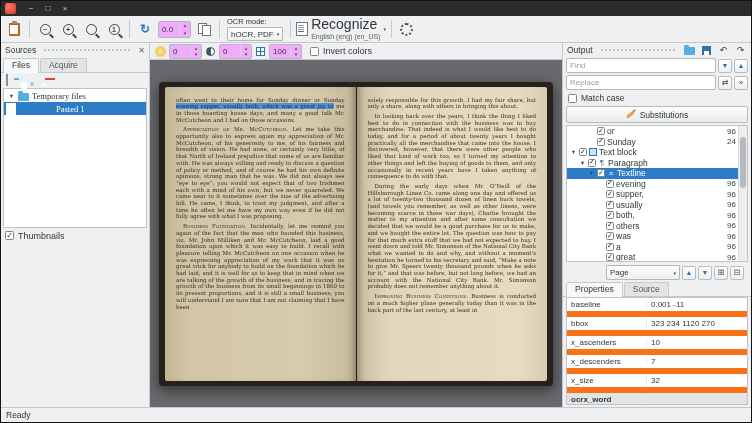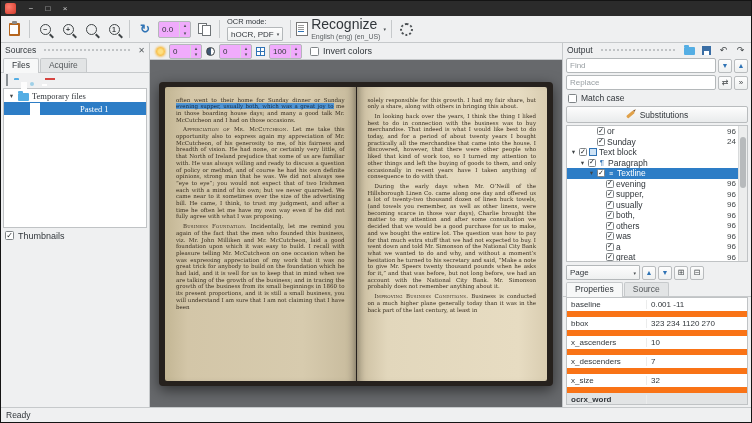--- a/index.html
+++ b/index.html
@@ -120,21 +120,21 @@
   .hrow .lab{white-space:nowrap;}
   .hrow .conf{margin-left:auto;padding-right:2px;color:#3f4446;font-size:8px;padding-left:35px;}
   .hrow.sel{background:#2d7dc6;color:#fff;}
   .blockic{width:8px;height:8px;border:1px solid #2f73b5;background:#cfe3f5;flex:0 0 auto;box-sizing:border-box;}
   .parais{color:#2f73b5;font-size:8px;width:8px;text-align:center;flex:0 0 auto;}
   .lineic{width:8px;flex:0 0 auto;color:#4a4f52;font-size:7px;text-align:center;}
   .hrow.sel .parais,.hrow.sel .lineic{color:#fff;}
   .vscroll{position:absolute;top:0;right:0;width:8px;height:100%;background:#eceded;border-left:1px solid #d8dadb;}
   .vthumb{position:absolute;top:8%;right:1px;width:6px;height:38%;background:#b7babc;border-radius:3px;}
   .pagerow{display:flex;align-items:center;gap:2px;padding:1px 3px;height:17px;flex:0 0 auto;}
-  .pagecombo{width:66px;justify-content:space-between;flex:0 0 auto;height:13px;}
+  .pagecombo{width:66px;justify-content:space-between;flex:0 0 auto;height:13px;margin-left:40px;}
   .proptabs{display:flex;align-items:flex-end;height:14px;padding:0 3px;gap:1px;flex:0 0 auto;border-bottom:1px solid #c6c9cb;}
   .propbox{flex:1;background:#fff;border:1px solid #c0c3c5;margin:0 3px 2px;overflow:hidden;min-height:0;}
   .prow{display:flex;align-items:center;height:13px;border-bottom:6px solid #f97316;background:#fff;font-size:8px;}
   .prow .pname{width:80px;padding-left:4px;border-right:1px solid #ebecec;overflow:hidden;white-space:nowrap;flex:0 0 auto;box-sizing:border-box;}
   .prow .pval{flex:1;padding-left:4px;display:flex;align-items:center;overflow:hidden;white-space:nowrap;min-width:0;}
   .prow.section{background:#e2e4e5;font-weight:bold;}
 
   
   .statusbar{height:14px;flex:0 0 auto;border-top:1px solid #c6c9cb;display:flex;align-items:center;padding:0 5px;font-size:8.5px;background:#eff0f1;}
 </style>
@@ -225,21 +225,21 @@
         <span><span class="cam"></span></span>
         <span style="margin-left:8px;"><span class="rmv"></span></span>
         <span><span class="trash"></span></span>
       </div>
       <div class="filetree">
         <div class="trow">
           <span class="exp">▼</span>
           <span class="folder"></span>
           <span>Temporary files</span>
         </div>
-        <div class="trow sel" style="padding-left:26px;gap:40px;">
+        <div class="trow sel" style="padding-left:2px;gap:40px;">
           <span class="filedoc"></span>
           <span>Pasted 1</span>
         </div>
       </div>
       <div class="thumbhead">
         <span class="cb checked"></span>
         <span>Thumbnails</span>
       </div>
     </div>
 

